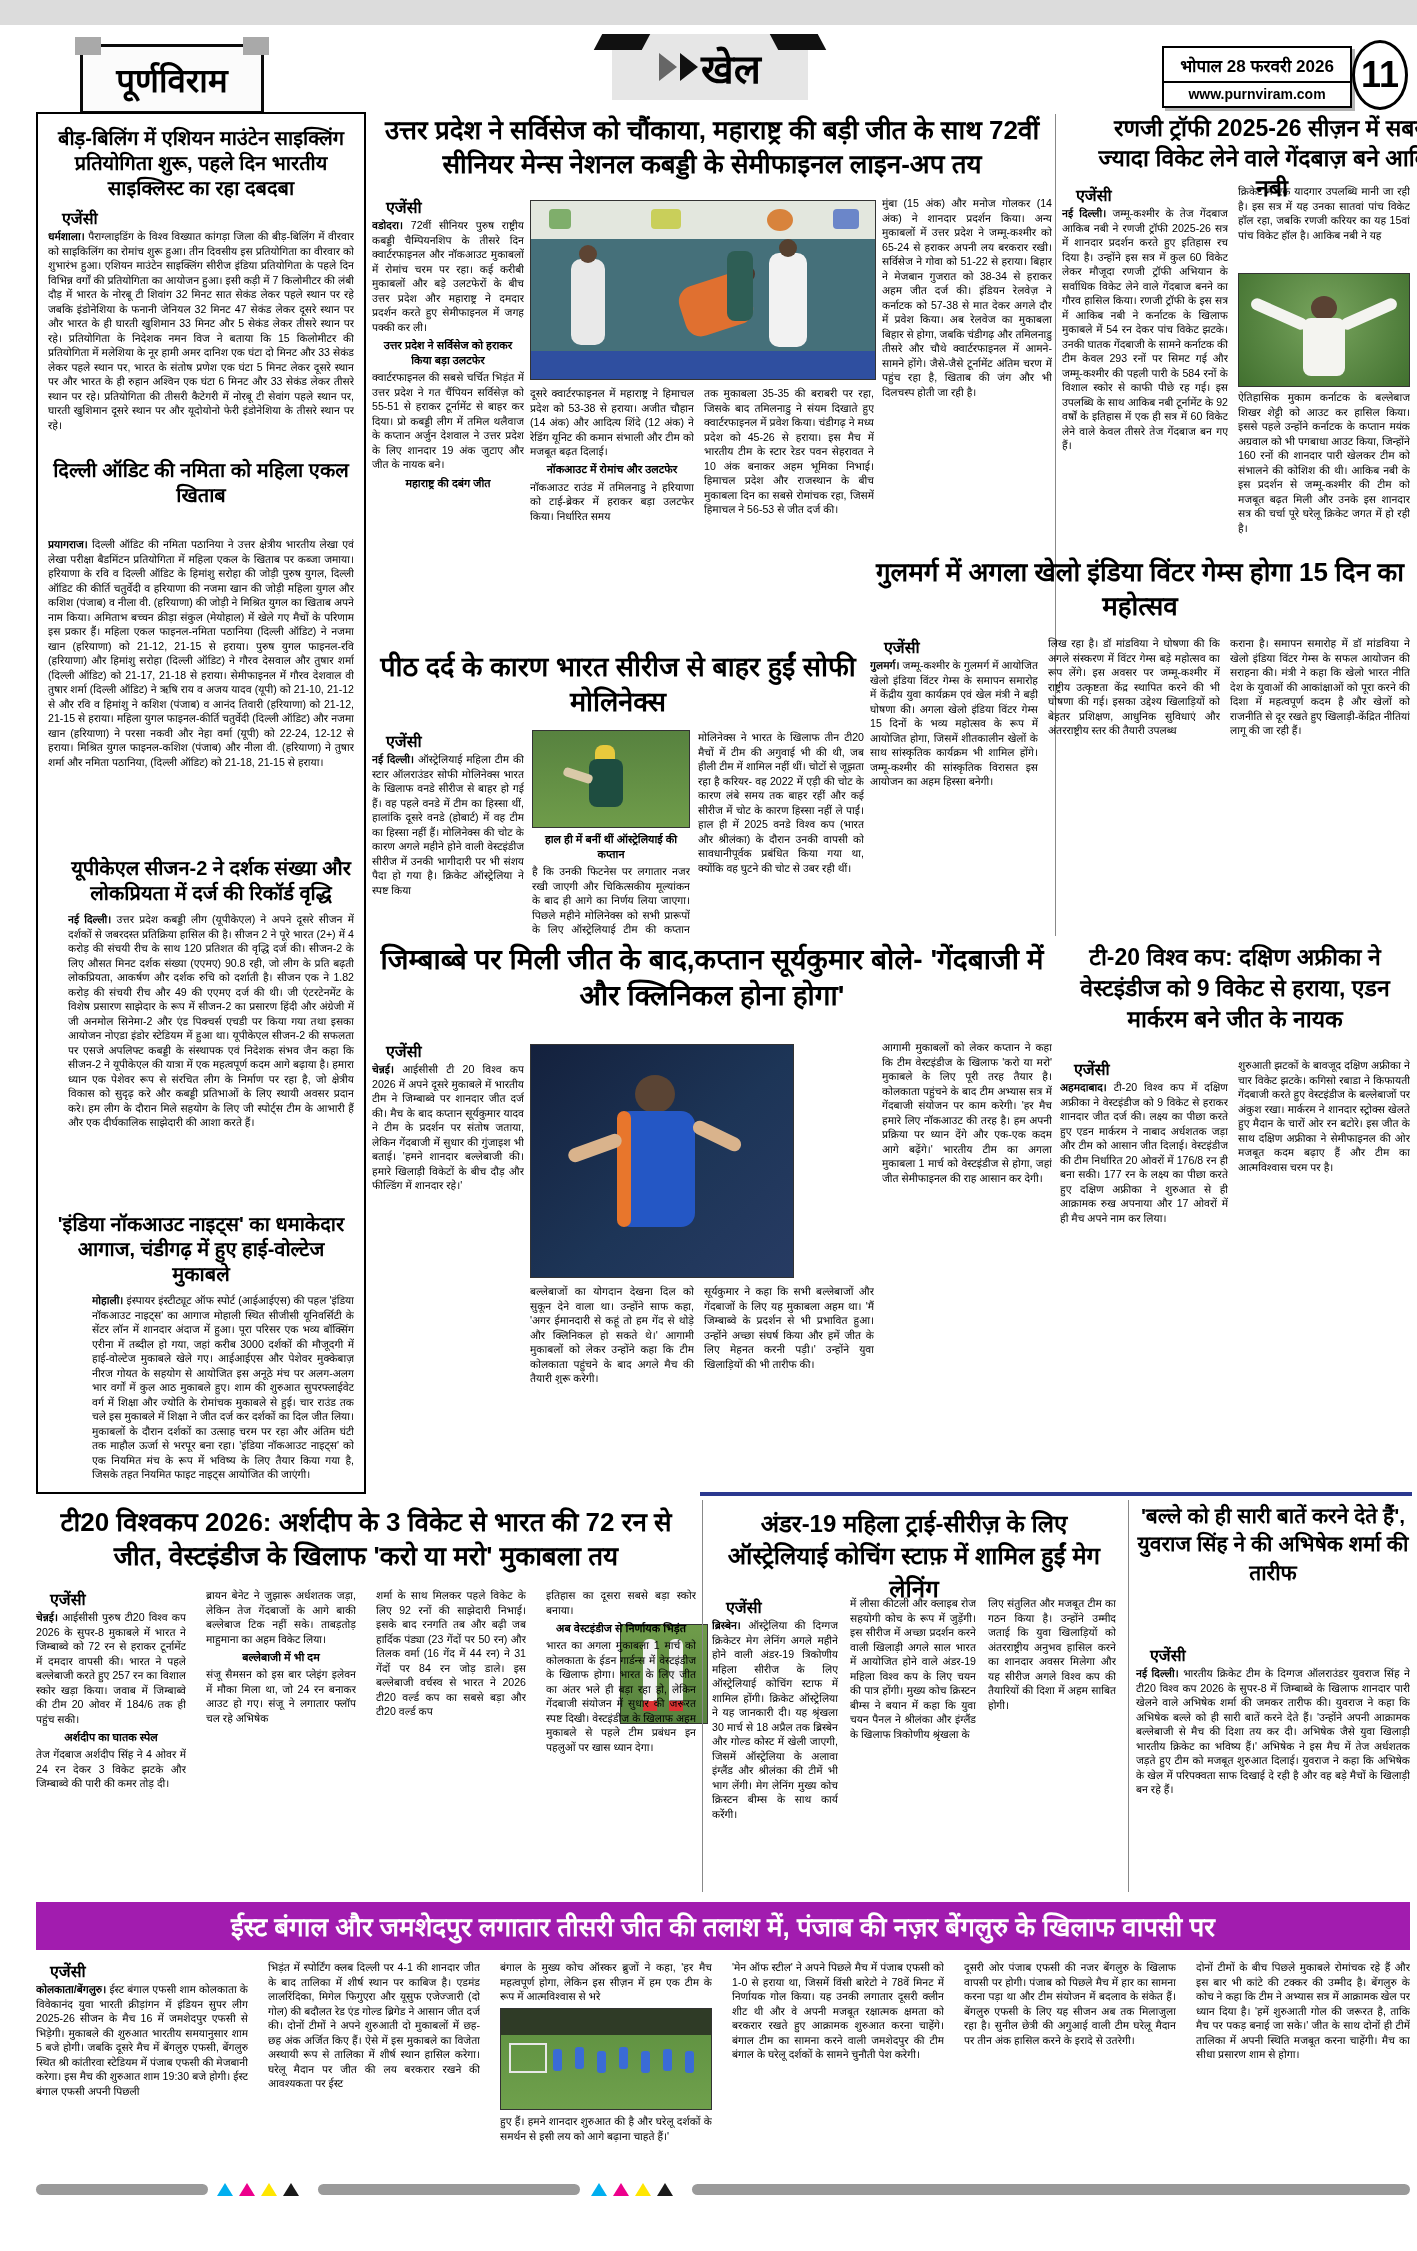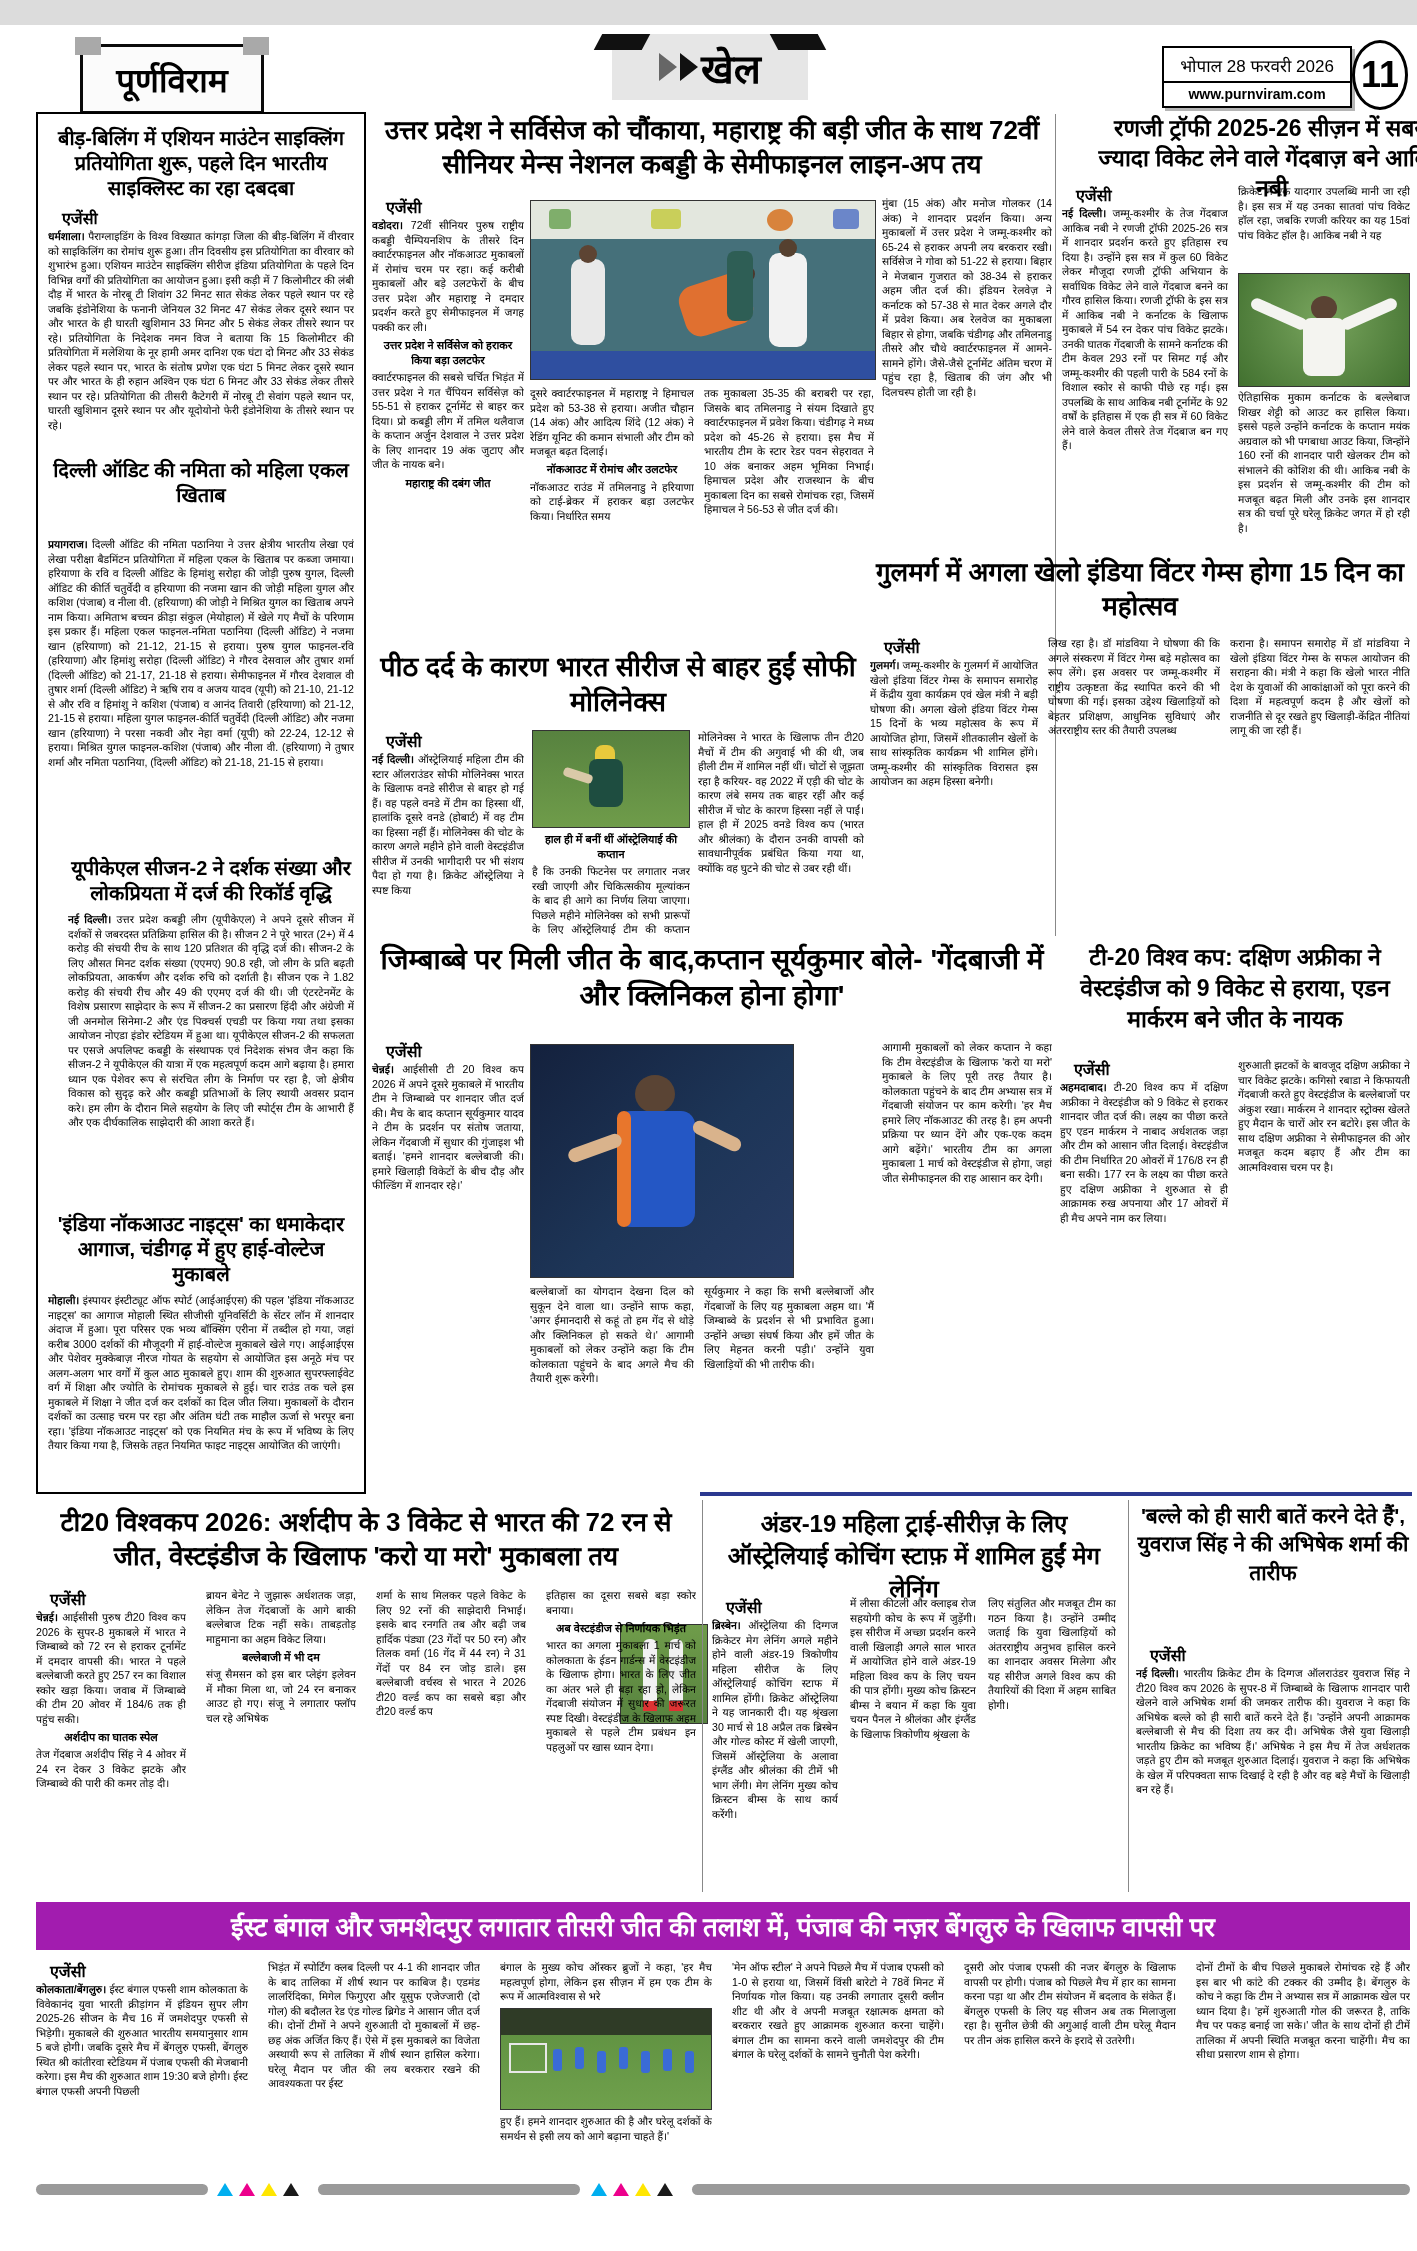--- a/index.html
+++ b/index.html
@@ -51,21 +51,21 @@
 
   <div class="abs sect-tab" style="left:612px;top:34px;width:196px;height:66px;">
     <div class="tab-wing" style="left:-14px;transform:skewX(-28deg);"></div>
     <div class="tab-wing" style="right:-14px;transform:skewX(28deg);"></div>
     <span class="chev" style="border-left:18px solid #666;"></span>
     <span class="chev" style="border-left:18px solid #111;"></span>
     <span>खेल</span>
   </div>
 
   <div class="abs datebox" style="left:1162px;top:46px;width:186px;height:58px;">
-    <div style="font-weight:400;font-size:17px;padding-top:6px;border-bottom:2px solid #000;padding-bottom:4px;">भोपाल 28 फरवरी 2026</div>
+    <div style="font-weight:700;font-size:17px;padding-top:6px;border-bottom:2px solid #000;padding-bottom:4px;">भोपाल 28 फरवरी 2026</div>
     <div style="font-weight:700;font-size:14px;padding-top:3px;">www.purnviram.com</div>
   </div>
 
   <div class="abs pagenum" style="left:1352px;top:40px;width:50px;height:64px;">11</div>
 
   <div class="abs leftbox" style="left:36px;top:112px;width:330px;height:1382px;">
 
     <div class="art" style="height:322px;">
       <div class="hl">बीड़-बिलिंग में एशियन माउंटेन साइक्लिंग प्रतियोगिता शुरू, पहले दिन भारतीय साइक्लिस्ट का रहा दबदबा</div>
       <div class="agency">एजेंसी</div>
@@ -80,21 +80,21 @@
     </div>
 
     <div class="art" style="height:346px;margin-left:20px;">
       <div class="hl">यूपीकेएल सीजन-2 ने दर्शक संख्या और लोकप्रियता में दर्ज की रिकॉर्ड वृद्धि</div>
       <div class="bd" style="height:286px;"><b class="city">नई दिल्ली।</b>
         <span>उत्तर प्रदेश कबड्डी लीग (यूपीकेएल) ने अपने दूसरे सीजन में दर्शकों से जबरदस्त प्रतिक्रिया हासिल की है। सीजन 2 ने पूरे भारत (2+) में 4 करोड़ की संचयी रीच के साथ 120 प्रतिशत की वृद्धि दर्ज की। सीजन-2 के लिए औसत मिनट दर्शक संख्या (एएमए) 90.8 रही, जो लीग के प्रति बढ़ती लोकप्रियता, आकर्षण और दर्शक रुचि को दर्शाती है। सीजन एक ने 1.82 करोड़ की संचयी रीच और 49 की एएमए दर्ज की थी। जी एंटरटेनमेंट के विशेष प्रसारण साझेदार के रूप में सीजन-2 का प्रसारण हिंदी और अंग्रेजी में जी अनमोल सिनेमा-2 और एंड पिक्चर्स एचडी पर किया गया तथा इसका आयोजन नोएडा इंडोर स्टेडियम में हुआ था। यूपीकेएल सीजन-2 की सफलता पर एसजे अपलिफ्ट कबड्डी के संस्थापक एवं निदेशक संभव जैन कहा कि सीजन-2 ने यूपीकेएल की यात्रा में एक महत्वपूर्ण कदम आगे बढ़ाया है। हमारा ध्यान एक पेशेवर रूप से संरचित लीग के निर्माण पर रहा है, जो क्षेत्रीय विकास को सुदृढ़ करे और कबड्डी प्रतिभाओं के लिए स्थायी अवसर प्रदान करे। हम लीग के दौरान मिले सहयोग के लिए जी स्पोर्ट्स टीम के आभारी हैं और एक दीर्घकालिक साझेदारी की आशा करते हैं।</span></div>
     </div>
 
     <div class="art" style="height:290px;">
       <div class="hl">'इंडिया नॉकआउट नाइट्स' का धमाकेदार आगाज, चंडीगढ़ में हुए हाई-वोल्टेज मुकाबले</div>
-      <div class="bd" style="height:232px;"><b class="city">मोहाली।</b>
+      <div class="bd" style="height:232px;margin-left:44px;"><b class="city">मोहाली।</b>
         <span>इंस्पायर इंस्टीट्यूट ऑफ स्पोर्ट (आईआईएस) की पहल 'इंडिया नॉकआउट नाइट्स' का आगाज मोहाली स्थित सीजीसी यूनिवर्सिटी के सेंटर लॉन में शानदार अंदाज में हुआ। पूरा परिसर एक भव्य बॉक्सिंग एरीना में तब्दील हो गया, जहां करीब 3000 दर्शकों की मौजूदगी में हाई-वोल्टेज मुकाबले खेले गए। आईआईएस और पेशेवर मुक्केबाज़ नीरज गोयत के सहयोग से आयोजित इस अनूठे मंच पर अलग-अलग भार वर्गों में कुल आठ मुकाबले हुए। शाम की शुरुआत सुपरफ्लाईवेट वर्ग में शिक्षा और ज्योति के रोमांचक मुकाबले से हुई। चार राउंड तक चले इस मुकाबले में शिक्षा ने जीत दर्ज कर दर्शकों का दिल जीत लिया। मुकाबलों के दौरान दर्शकों का उत्साह चरम पर रहा और अंतिम घंटी तक माहौल ऊर्जा से भरपूर बना रहा। 'इंडिया नॉकआउट नाइट्स' को एक नियमित मंच के रूप में भविष्य के लिए तैयार किया गया है, जिसके तहत नियमित फाइट नाइट्स आयोजित की जाएंगी।</span></div>
     </div>
   </div>
 
   <div class="abs hl" style="left:372px;top:114px;width:680px;font-size:26px;line-height:1.3;">उत्तर प्रदेश ने सर्विसेज को चौंकाया, महाराष्ट्र की बड़ी जीत के साथ 72वीं सीनियर मेन्स नेशनल कबड्डी के सेमीफाइनल लाइन-अप तय</div>
 
   <div class="abs" style="left:372px;top:196px;width:680px;height:446px;">
     <div class="abs" style="left:0;top:0;width:152px;height:446px;overflow:hidden;">
       <div class="agency">एजेंसी</div>
       <div class="bd"><b class="city">वडोदरा।</b>

